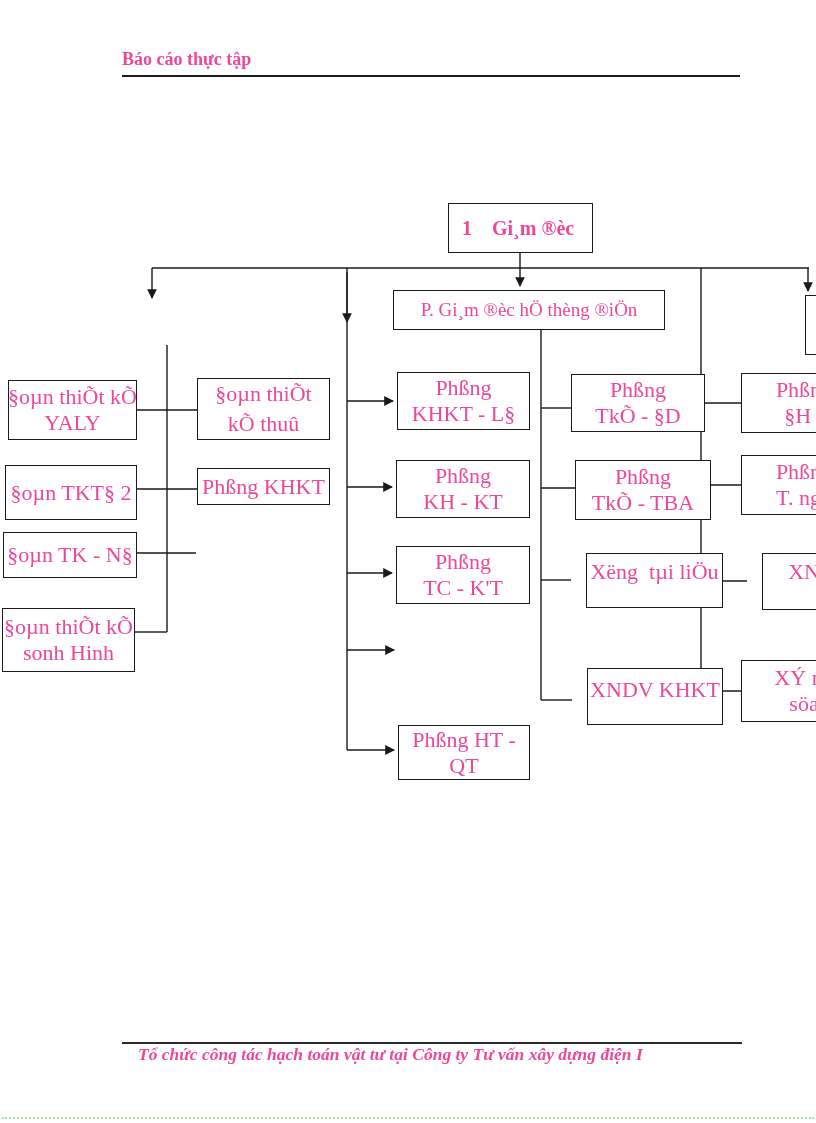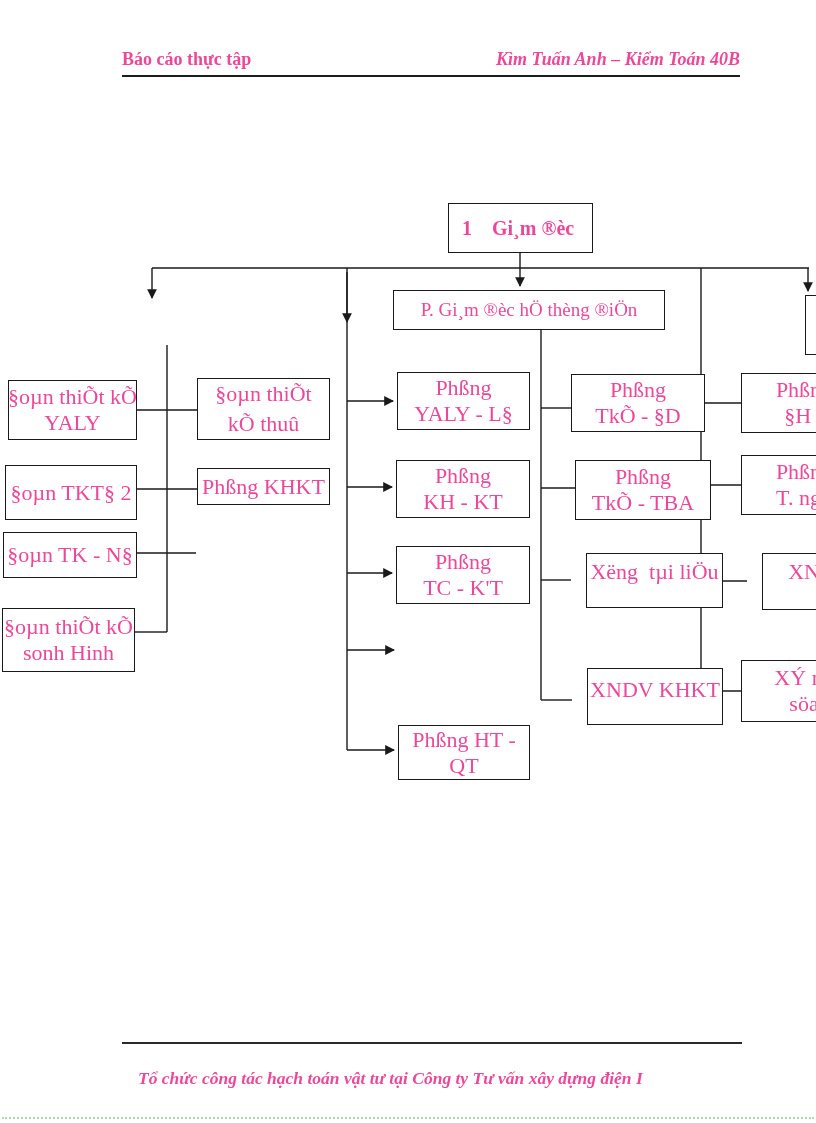--- a/index.html
+++ b/index.html
@@ -28,38 +28,37 @@
   .obox.head2 { font-size:19px; }
   .obox.root {
     font-weight:bold; font-size:20px;
     align-items:flex-start; text-align:left; padding-left:13px;margin-top:25px;
   }
   .obox.cliplines { justify-content:flex-start; padding-top:0; line-height:30px; }
   .connectors { position:absolute; left:0; top:0; pointer-events:none; }
   
   .footer {
     position:absolute; left:122px; top:1042px; width:620px;
-    border-top:2px solid #2a2a2a; padding-top:24px;
+    border-top:2px solid #2a2a2a; padding-top:0;
   }
   .footer .ftext {
     padding-left:16px; font-size:17.5px; font-weight:bold; font-style:italic;
   }
   .dotted-rule {
     position:absolute; left:2px; right:2px; top:1117px;
     border-top:2px dotted #abdcab;
   }
 </style>
 </head>
 <body>
 
 <div class="page">
 
   <div class="header">
     <span class="hleft">Báo cáo thực tập</span>
-    <span class="hright">Kìm Tuấn Anh – Kiểm Toán 40B</span>
   </div>
 
   <svg class="connectors" width="816" height="1123" viewBox="0 0 816 1123">
     <defs>
       <marker id="arr" viewBox="0 0 10 10" refX="9" refY="5" markerWidth="7" markerHeight="7" orient="auto-start-reverse">
         <path d="M0,0 L10,5 L0,10 z" fill="#1a1a1a"></path>
       </marker>
     </defs>
     <g stroke="#1a1a1a" stroke-width="1.4" fill="none">
 
@@ -125,21 +124,21 @@
   <div class="obox cliplines" style="left:197px;top:378px;width:133px;height:62px">
     <span>§oµn thiÕt</span>
     <span>kÕ thuû</span>
   </div>
   <div class="obox" style="left:197px;top:468px;width:133px;height:37px">
     <span>Phßng KHKT</span>
   </div>
 
   <div class="obox" style="left:397px;top:372px;width:133px;height:58px">
     <span>Phßng</span>
-    <span>YALY - L§</span>
+    <span>KHKT - L§</span>
   </div>
   <div class="obox" style="left:396px;top:460px;width:134px;height:58px">
     <span>Phßng</span>
     <span>KH - KT</span>
   </div>
   <div class="obox" style="left:396px;top:546px;width:134px;height:58px">
     <span>Phßng</span>
     <span>TC - K'T</span>
   </div>
   <div class="obox" style="left:398px;top:725px;width:132px;height:55px">

